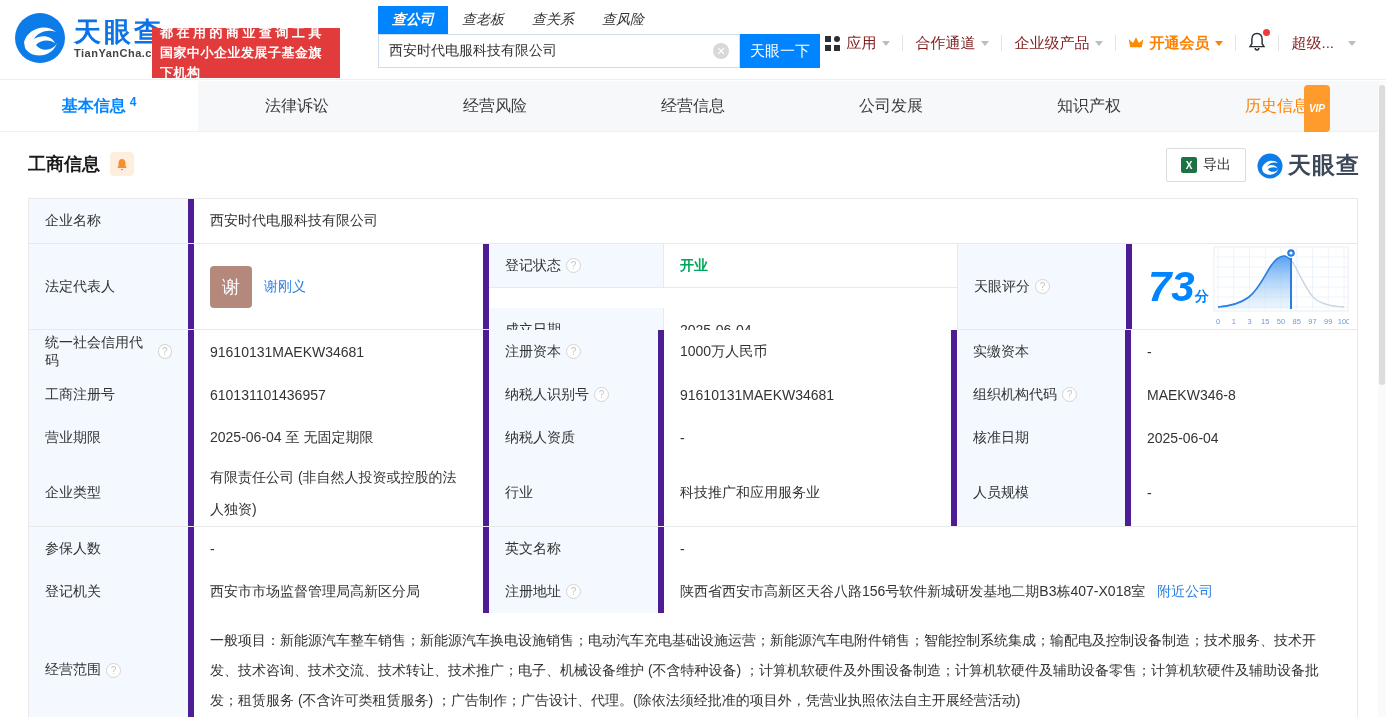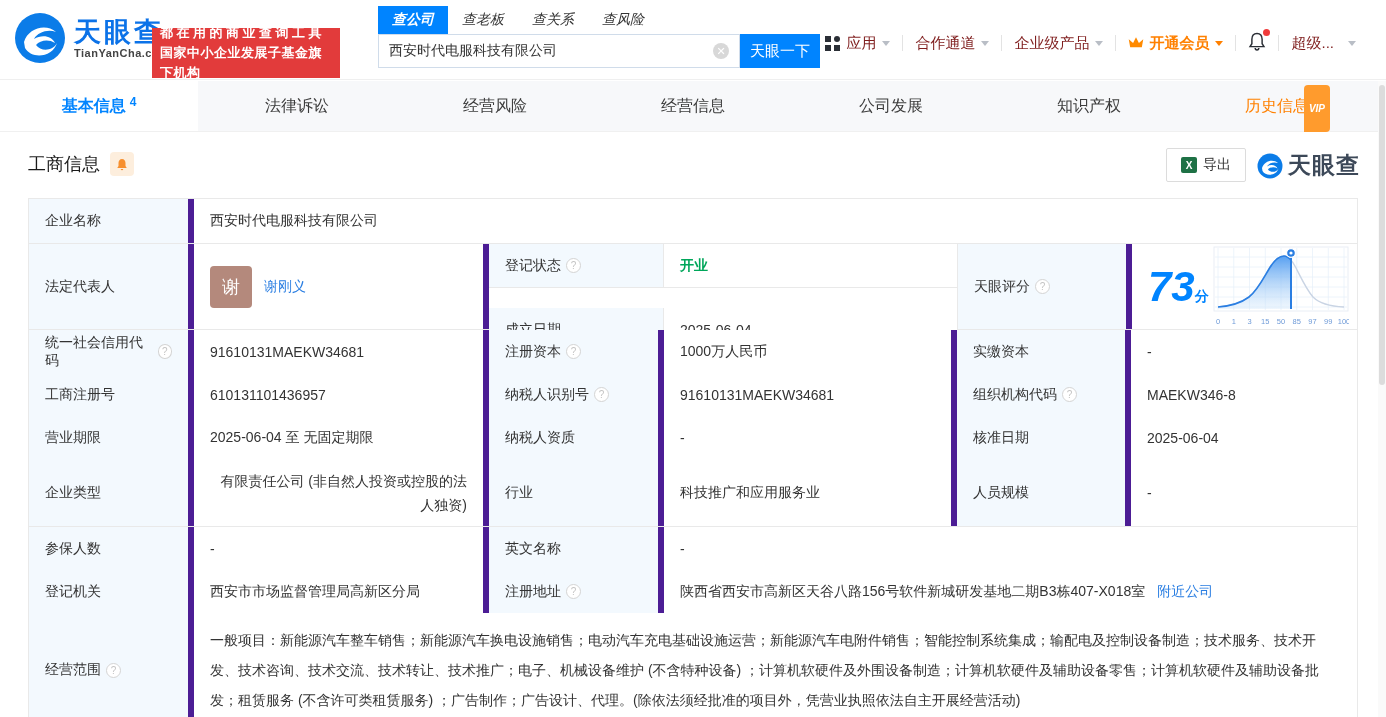--- a/index.html
+++ b/index.html
@@ -52,21 +52,21 @@
   .tab-count { font-size:12px; color:#0084ff; margin-left:4px; align-self:flex-start; margin-top:14px; }
   .main-tab.history { color:#ff8000; }
   .vip-badge { position:absolute; top:4px; right:56px; background:#ff9b2d; color:#fff; font-size:10px; font-style:italic;
     font-weight:bold; padding:18px 5px; border-radius:4px 4px 4px 0; }
   .help-circle { display:inline-flex; width:15px; height:15px; border-radius:50%; border:1px solid #d4d4d4; color:#c4c4c4;
     font-size:10px; align-items:center; justify-content:center; margin-left:5px; background:#fff; }
 
   
   .section-head { position:absolute; top:132px; left:0; width:100%; height:66px; background:#fff; }
   .section-title-wrap { position:absolute; left:28px; top:20px; display:flex; align-items:center; }
-  .section-title { font-size:18px; font-weight:normal; color:#1a1a1a; }
+  .section-title { font-size:18px; font-weight:bold; color:#1a1a1a; }
   .bell-badge { width:24px; height:24px; background:#fdeedd; border-radius:4px; margin-left:10px;
     display:flex; align-items:center; justify-content:center; }
   .export-btn { position:absolute; right:140px; top:16px; height:34px; padding:0 14px; border:1px solid #dcdcdc; border-radius:2px;
     background:#fff; display:flex; align-items:center; cursor:pointer; font-size:14px; color:#333; }
   .xls-icon { width:16px; height:16px; background:#1e7145; color:#fff; font-size:10px; font-weight:bold;
     display:flex; align-items:center; justify-content:center; border-radius:2px; margin-right:6px; }
   .wm-logo { position:absolute; right:26px; top:18px; display:flex; align-items:center; }
   .wm-text { font-size:23px; font-weight:bold; color:#3c4858; margin-left:5px; letter-spacing:1px; }
 
   
@@ -86,21 +86,21 @@
   .mid-sub { display:flex; flex:1; }
   .mid-sub:first-child { border-bottom:1px solid #e9e9e9; }
   .mid-sub .lbl { width:175px; border-right:1px solid #e9e9e9; }
   .mid-sub .val { flex:1; }
   .avatar { width:42px; height:42px; border-radius:4px; background:#b4897c; color:#fff; font-size:18px;
     display:flex; align-items:center; justify-content:center; margin-right:12px; }
   .score-cell { flex:1; display:flex; align-items:center; padding:0 8px 0 16px; justify-content:space-between; }
   .score-num { color:#0084ff; font-weight:bold; font-size:42px; line-height:1;font-style:italic; }
   .score-unit { color:#0084ff; font-size:14px; font-weight:bold; }
   .scope-cell { padding:12px 22px 12px 16px; line-height:30px; align-items:flex-start; }
-  .wrap2 { line-height:24px; padding:10px 16px;text-align:right; }
+  .wrap2 { line-height:32px; padding:10px 16px; }
   svg text.tick { font-size:7.5px; fill:#6f9bd8; text-anchor:middle; font-family:"Liberation Sans",sans-serif; }
 
   
   .scrollbar { position:absolute; right:0; top:81px; width:8px; height:636px; background:#fafafa; }
   .scroll-thumb { position:absolute; top:4px; left:1px; width:6px; height:300px; border-radius:3px; background:#dcdcdc; }
 </style>
 </head>
 <body>
 
 <div class="page">

